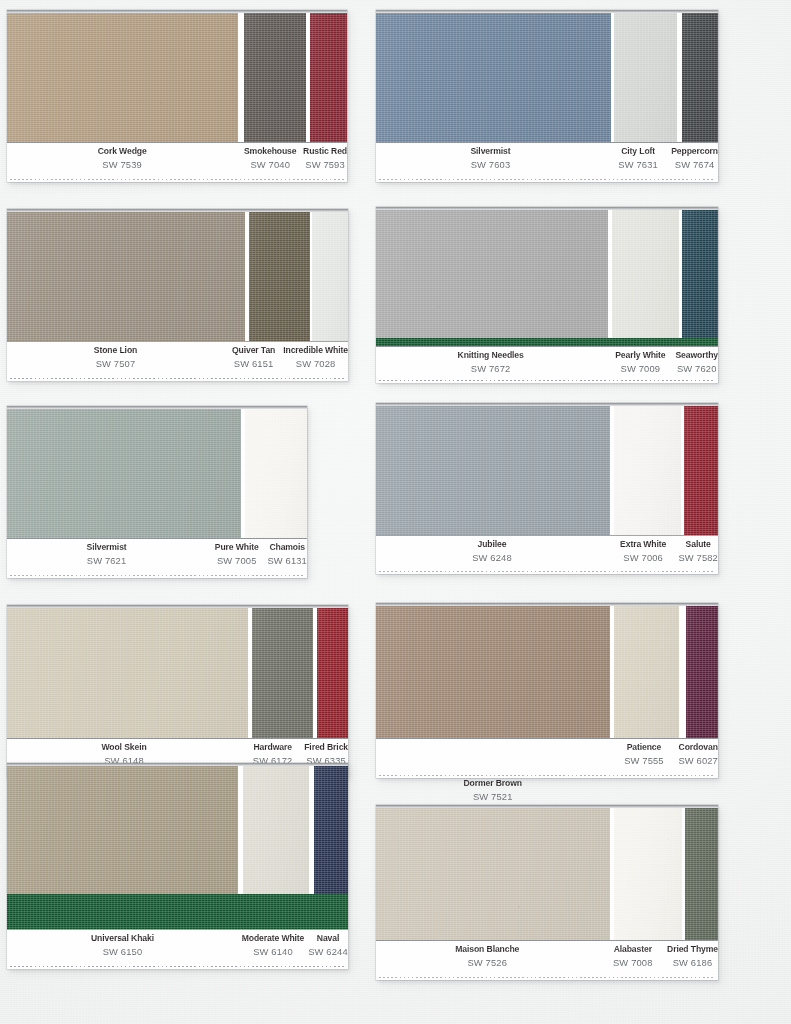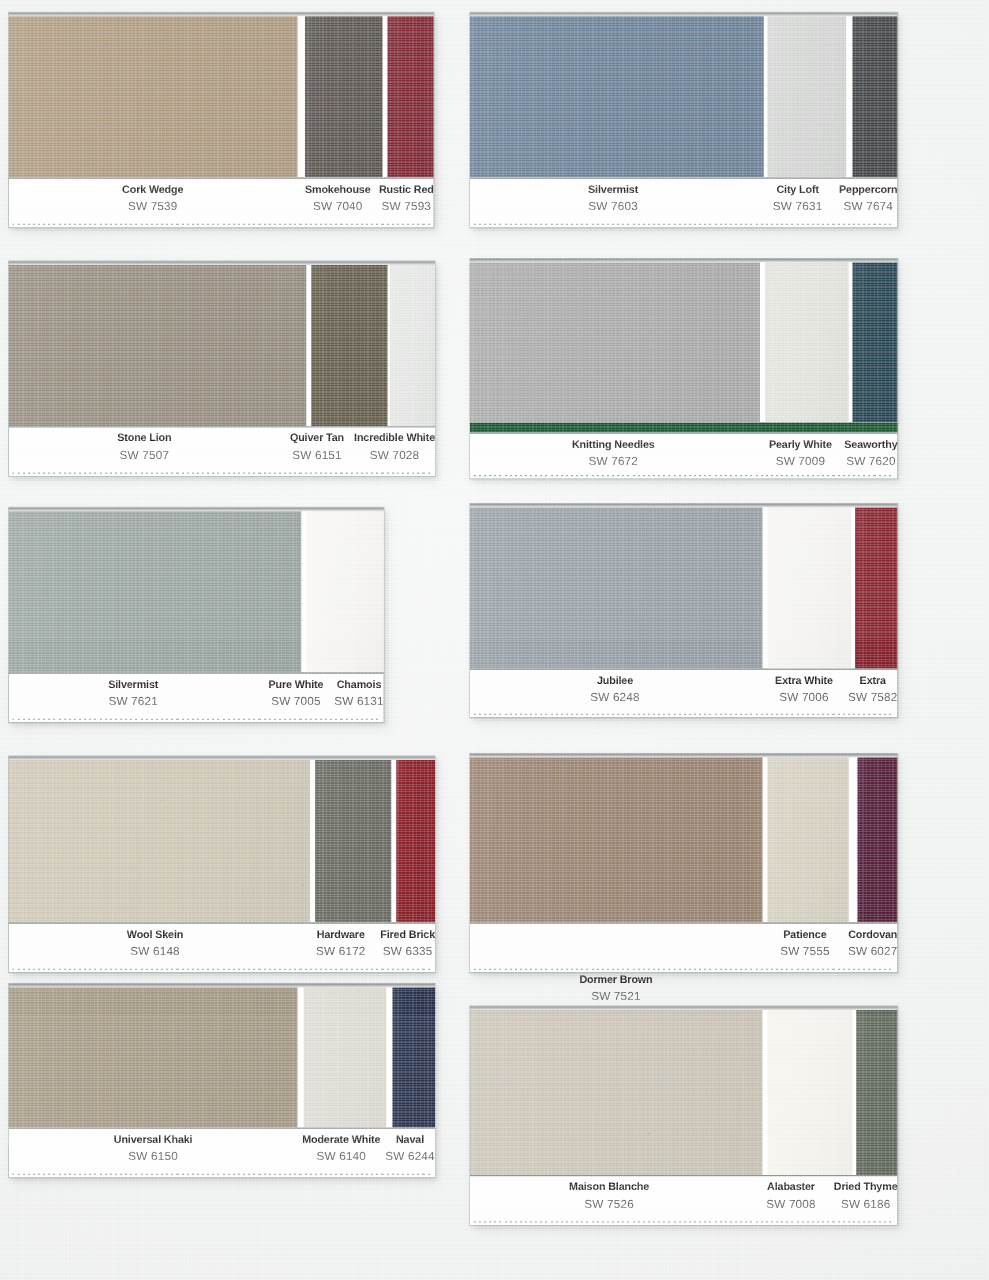--- a/index.html
+++ b/index.html
@@ -300,21 +300,21 @@
         <div class="labels">
           <div class="lab" style="flex: 234 0 0px;">
             <div class="lab-name">Jubilee</div>
             <div class="lab-code">SW 6248</div>
           </div>
           <div class="lab" style="flex: 71 0 0px;">
             <div class="lab-name">Extra White</div>
             <div class="lab-code">SW 7006</div>
           </div>
           <div class="lab" style="flex: 37 0 0px;">
-            <div class="lab-name">Extra</div>
+            <div class="lab-name">Salute</div>
             <div class="lab-code">SW 7582</div>
           </div>
         </div>
       </div>
     </div>
     <div class="card" style="left: 7px; top: 605px; width: 341px; height: 173px;">
       <div class="swatch-area" style="height: 133px;">
         <div class="swatch sw-main" title="Wool Skein" style="left: 0px; width: 241px; background-color: rgb(208, 201, 184);">
           <div class="sheen"></div>
         </div>
@@ -366,21 +366,21 @@
             <div class="lab-name">Patience</div>
             <div class="lab-code">SW 7555</div>
           </div>
           <div class="lab" style="flex: 39 0 0px;">
             <div class="lab-name">Cordovan</div>
             <div class="lab-code">SW 6027</div>
           </div>
         </div>
       </div>
     </div>
-    <div class="card" style="left: 7px; top: 787px; width: 341px; height: 155px;">
+    <div class="card" style="left: 7px; top: 763px; width: 341px; height: 206px;">
       <div class="swatch-area" style="height: 131px;">
         <div class="swatch sw-main" title="Universal Khaki" style="left: 0px; width: 231px; background-color: rgb(164, 154, 133);">
           <div class="sheen"></div>
         </div>
         <div class="swatch sw-mid" title="Moderate White" style="left: 236px; width: 66px; background-color: rgb(222, 219, 211);">
           <div class="sheen"></div>
         </div>
         <div class="swatch sw-acc" title="Naval" style="left: 307px; width: 34px; background-color: rgb(38, 48, 75);">
           <div class="sheen"></div>
         </div>

